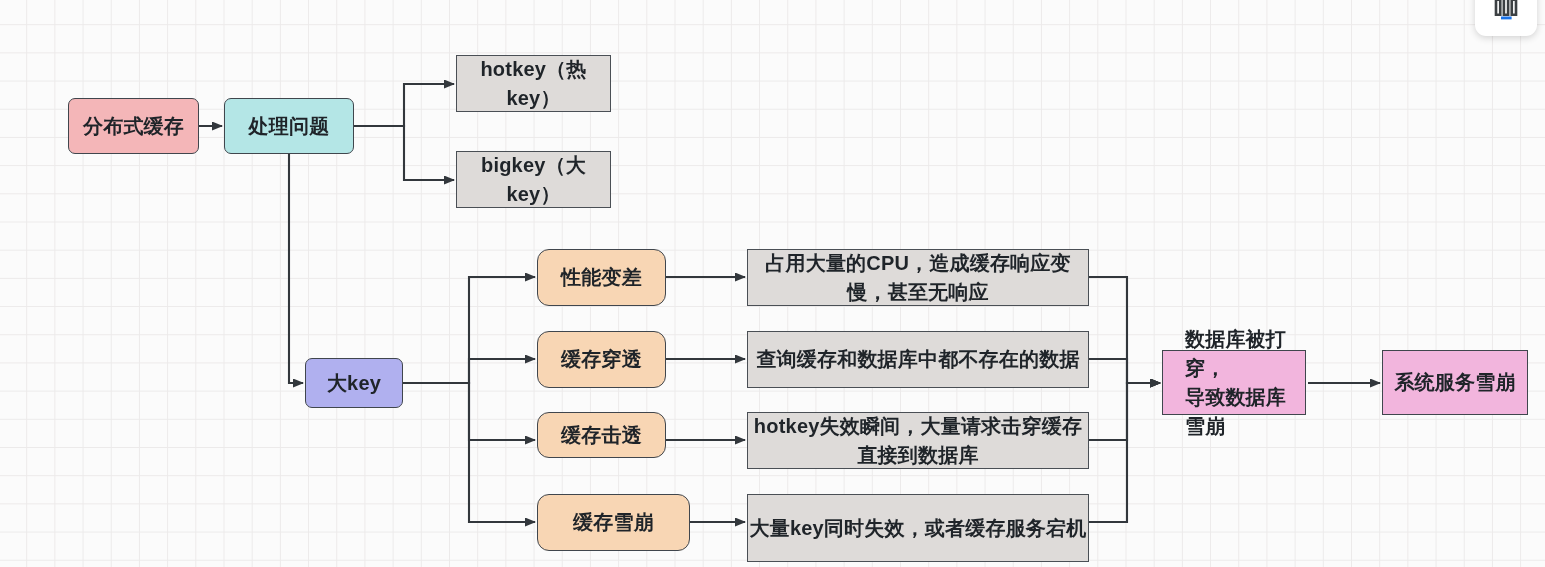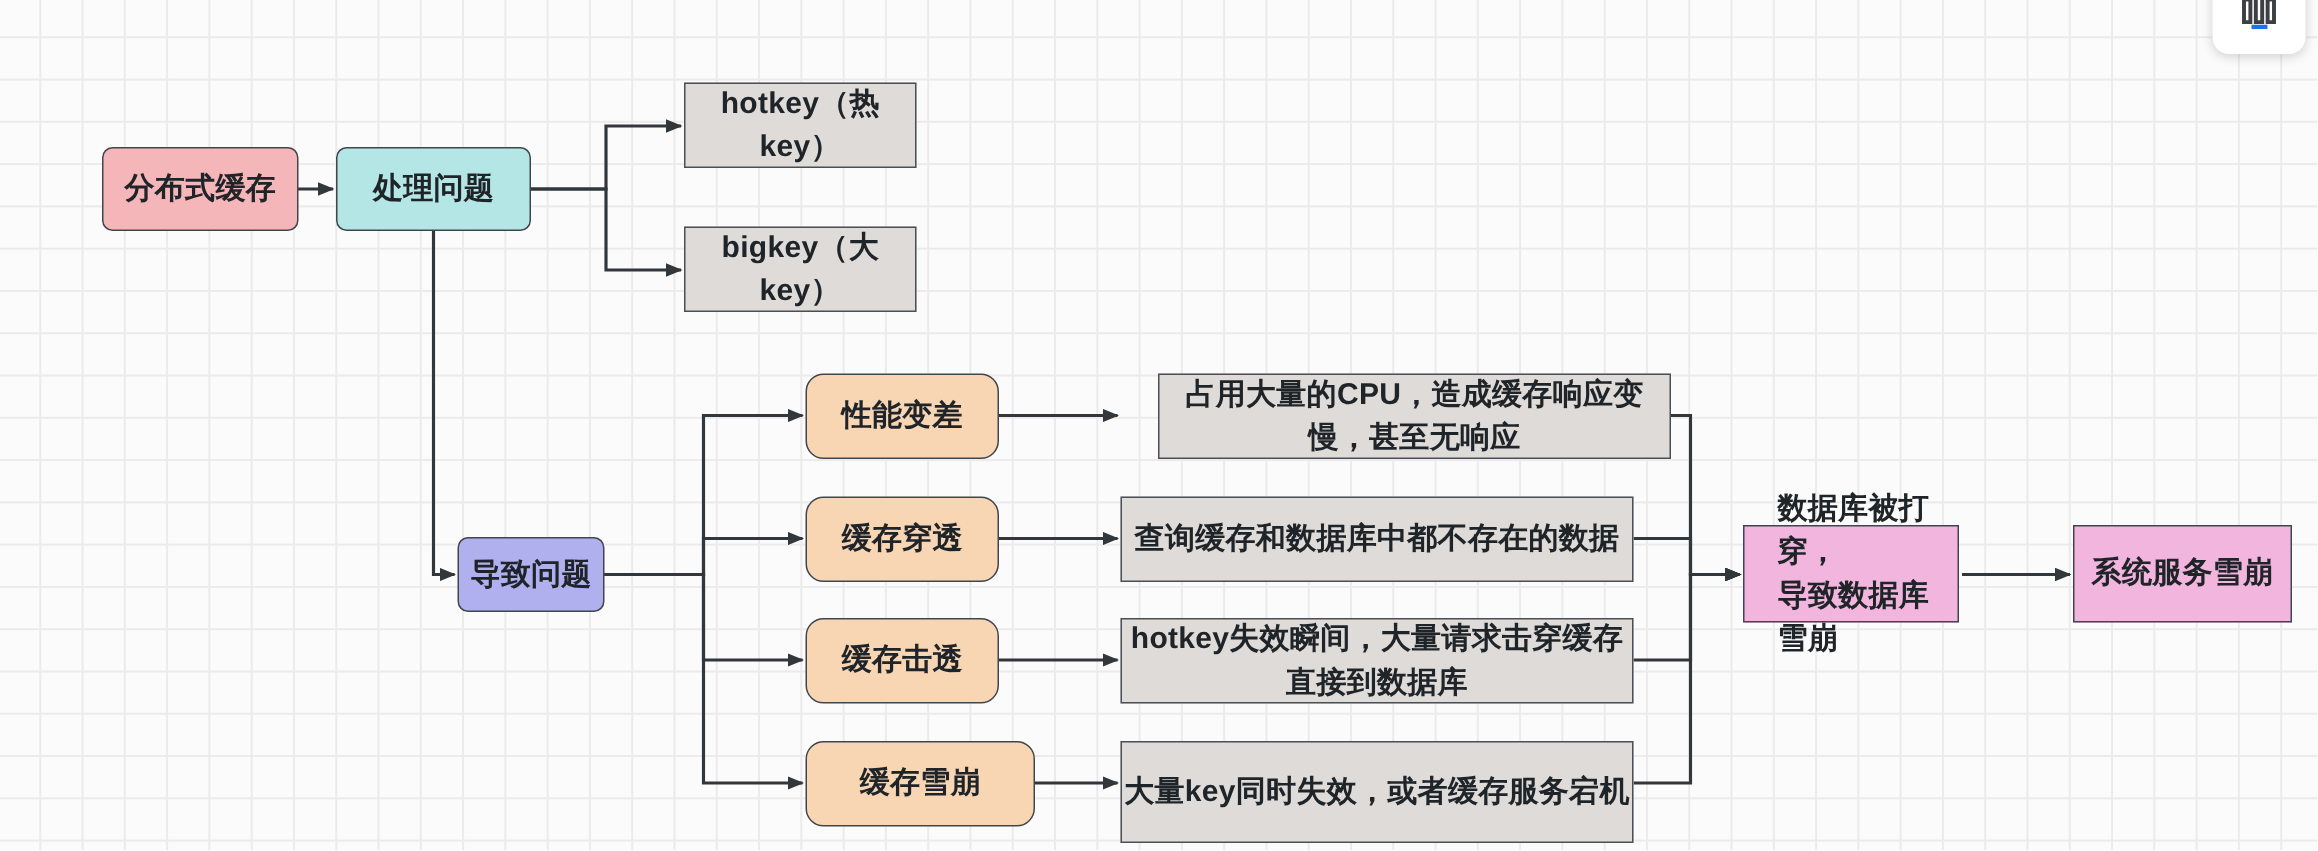--- a/index.html
+++ b/index.html
@@ -106,26 +106,26 @@
 
       <path d="M1308,383 L1380,383"></path>
     </g>
   </svg>
 
   <div id="node-layer">
       <div class="node n-pink" style="left: 20px; top: 98px; width: 131px; height: 56px;"><span>分布式缓存</span></div>
       <div class="node n-cyan" style="left: 224px; top: 98px; width: 130px; height: 56px;"><span>处理问题</span></div>
       <div class="node n-gray" style="left: 456px; top: 55px; width: 155px; height: 57px;"><span>hotkey（热key）</span></div>
       <div class="node n-gray" style="left: 456px; top: 151px; width: 155px; height: 57px;"><span>bigkey（大key）</span></div>
-      <div class="node n-purple" style="left: 305px; top: 358px; width: 98px; height: 50px;"><span>导致问题</span></div>
+      <div class="node n-purple" style="left: 305px; top: 358px; width: 98px; height: 50px;"><span>大key</span></div>
       <div class="node n-orange" style="left: 537px; top: 249px; width: 129px; height: 57px;"><span>性能变差</span></div>
       <div class="node n-orange" style="left: 537px; top: 331px; width: 129px; height: 57px;"><span>缓存穿透</span></div>
-      <div class="node n-orange" style="left: 537px; top: 412px; width: 129px; height: 57px;"><span>缓存击透</span></div>
+      <div class="node n-orange" style="left: 537px; top: 412px; width: 129px; height: 46px;"><span>缓存击透</span></div>
       <div class="node n-orange" style="left: 537px; top: 494px; width: 153px; height: 57px;"><span>缓存雪崩</span></div>
-      <div class="node n-gray" style="left: 747px; top: 249px; width: 342px; height: 57px; margin-left: 25px;"><span>占用大量的CPU，造成缓存响应变慢，甚至无响应</span></div>
+      <div class="node n-gray" style="left: 747px; top: 249px; width: 342px; height: 57px;"><span>占用大量的CPU，造成缓存响应变慢，甚至无响应</span></div>
       <div class="node n-gray" style="left: 747px; top: 331px; width: 342px; height: 57px;"><span>查询缓存和数据库中都不存在的数据</span></div>
       <div class="node n-gray" style="left: 747px; top: 412px; width: 342px; height: 57px;"><span>hotkey失效瞬间，大量请求击穿缓存直接到数据库</span></div>
       <div class="node n-gray" style="left: 747px; top: 494px; width: 342px; height: 68px; justify-content: center;"><span>大量key同时失效，或者缓存服务宕机</span></div>
       <div class="node n-magenta align-left" style="left: 1162px; top: 350px; width: 144px; height: 65px;"><span>数据库被打穿，
 导致数据库雪崩</span></div>
       <div class="node n-magenta" style="left: 1382px; top: 350px; width: 146px; height: 65px;"><span>系统服务雪崩</span></div>
     </div>
 
   <div id="widget-card">
     <span class="glyph">

